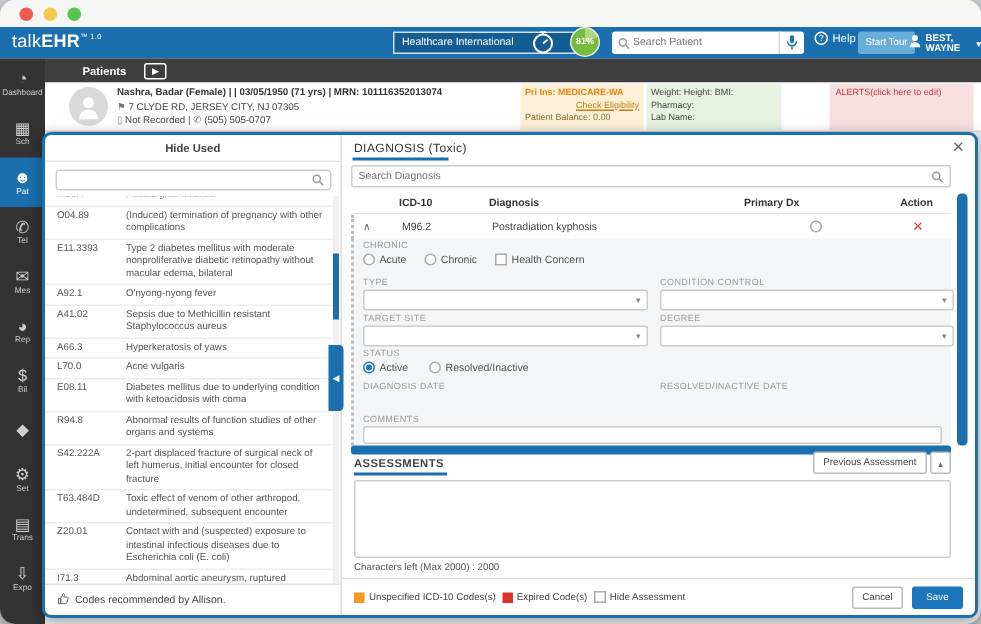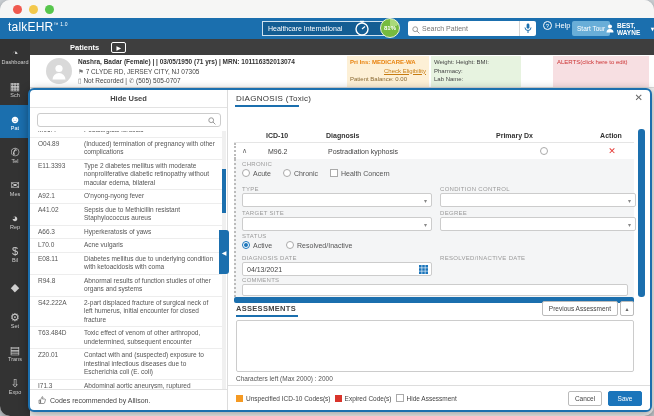--- a/index.html
+++ b/index.html
@@ -9,21 +9,21 @@
 
   
   .titlebar { position:absolute; left:0; top:0; width:654px; height:18px; background:#f6f6f5;
               display:flex; align-items:center; gap:7px; padding-left:13px; }
   .dot { width:9px; height:9px; border-radius:50%; }
   .dot-red{background:#f05a4f;} .dot-yellow{background:#f3c84b;} .dot-green{background:#57c64c;}
 
   
   .bluebar { position:absolute; left:0; top:18px; width:654px; height:21px; background:#1b6fae; color:#fff; }
   .brand { position:absolute; left:8px; top:2px; font-size:12px; letter-spacing:.2px; }
-  .brand b { font-weight:normal; }
+  .brand b { font-weight:bold; }
   .brand sup { font-size:5px; }
   .orgbox { position:absolute; left:262px; top:3px; width:128px; height:15px; background:#135d93;
             border:1px solid #cfe2ef; display:flex; align-items:center; justify-content:space-between;
             padding:0 5px; font-size:7px; color:#fff; cursor:pointer; }
   .stopwatch { position:absolute; left:353px; top:1px; }
   .meter { position:absolute; left:380px; top:0px; width:20px; height:20px; border-radius:50%;
            background:conic-gradient(#a9d979 0 70deg,#76bb3f 70deg 360deg);
            display:flex; align-items:center; justify-content:center; font-size:6px; font-weight:bold; color:#fff;
            border:1px solid #e8f3da; }
   .searchpill { position:absolute; left:408px; top:3px; width:128px; height:15px; background:#fff; border-radius:2px;
@@ -35,21 +35,21 @@
   .qmark { width:9px; height:9px; border:1px solid #fff; border-radius:50%; font-size:6px; display:flex; align-items:center; justify-content:center; }
   .tourbtn { position:absolute; left:572px; top:3px; height:15px; padding:0 5px; background:#69aed8; color:#fff;
              font-size:6.5px; border:0; border-radius:2px; display:flex; align-items:center; cursor:pointer; }
   .userbtn { position:absolute; left:606px; top:3px; height:15px; display:flex; align-items:center; gap:3px;
              font-size:6.5px; font-weight:bold; color:#fff; cursor:pointer; }
   .caret { font-size:6px; }
 
   
   .tabbar { position:absolute; left:30px; top:39px; width:624px; height:16px; background:#3e3e3e; color:#fff;
             display:flex; align-items:center; }
-  .tab-patients { margin-left:40px; font-size:7.5px; font-weight:bold; cursor:pointer; }
+  .tab-patients { margin-left:25px; font-size:7.5px; font-weight:bold; cursor:pointer; }
   .playbtn { margin-left:12px; width:15px; height:11px; border:1px solid #fff; border-radius:2px; font-size:6px;
              display:flex; align-items:center; justify-content:center; cursor:pointer; }
   .tab-active { margin-left:10px; height:16px; background:#5a5a5a; padding:0 8px; display:flex; align-items:center;
                 gap:4px; font-size:7.5px; cursor:pointer; }
   .tab-close { font-size:9px; color:#ddd; }
 
   
   .sidebar { position:absolute; left:0; top:39px; width:30px; height:377px; background:#333; z-index:1; }
   .sb-item { height:33px; display:flex; flex-direction:column; align-items:center; justify-content:center;
              color:#cfcfcf; cursor:pointer; overflow:hidden; }
@@ -373,20 +373,27 @@
 
     <div class="handle">
         <span>◀</span>
       </div>
 
     <div class="dialog">
       <div class="dlg-title">DIAGNOSIS (Toxic)</div>
       <div class="dlg-title-line"></div>
       <div class="dlg-close">✕</div>
 
+      <div class="dlg-search">
+        <input placeholder="Search Diagnosis" style="">
+        <span class="mag"><svg width="8" height="8" viewBox="0 0 8 8">
+              <circle cx="3.2" cy="3.2" r="2.4" fill="none" stroke="#999" stroke-width="1"></circle>
+              <line x1="5" y1="5" x2="7.4" y2="7.4" stroke="#999" stroke-width="1"></line>
+            </svg></span>
+      </div>
 
       <div class="tbl-head">
         <span class="th-icd">ICD-10</span>
         <span class="th-diag">Diagnosis</span>
         <span class="th-prim">Primary Dx</span>
         <span class="th-act">Action</span>
       </div>
 
       <div class="tbl-row">
         <span class="row-chev">∧</span>
@@ -439,34 +446,20 @@
               <span class="radio sel"></span>
               <span>Active</span>
             </span>
           <span class="opt">
               <span class="radio"></span>
               <span>Resolved/Inactive</span>
             </span>
         </div>
 
         <span class="flabel" style="left:6px; top:96px;">DIAGNOSIS DATE</span>
-        <div class="datein" style="left:6px; top:103px; width:190px;">
-          <input readonly="" value="04/13/2021" style="">
-          <span class="calico"><svg width="9" height="9" viewBox="0 0 9 9">
-                <rect x="0" y="0" width="2.6" height="2.6" fill="#1b75bb"></rect>
-                <rect x="3.2" y="0" width="2.6" height="2.6" fill="#1b75bb"></rect>
-                <rect x="6.4" y="0" width="2.6" height="2.6" fill="#1b75bb"></rect>
-                <rect x="0" y="3.2" width="2.6" height="2.6" fill="#1b75bb"></rect>
-                <rect x="3.2" y="3.2" width="2.6" height="2.6" fill="#1b75bb"></rect>
-                <rect x="6.4" y="3.2" width="2.6" height="2.6" fill="#1b75bb"></rect>
-                <rect x="0" y="6.4" width="2.6" height="2.6" fill="#1b75bb"></rect>
-                <rect x="3.2" y="6.4" width="2.6" height="2.6" fill="#1b75bb"></rect>
-                <rect x="6.4" y="6.4" width="2.6" height="2.6" fill="#1b75bb"></rect>
-              </svg></span>
-        </div>
         <span class="flabel" style="left:204px; top:96px;">RESOLVED/INACTIVE DATE</span>
 
         <span class="flabel" style="left:6px; top:118px;">COMMENTS</span>
         <div style="position:absolute; left:6px; right:6px; top:125px; height:12px; background:#fff; border:1px solid #ccc; border-radius:2px;"><input style="width: 100%; height: 100%; border: 0px; outline: 0px; font-size: 7px; padding: 0px 4px; background: transparent;"></div>
       </div>
 
       <div class="hscroll"></div>
 
       <div class="asm-label">ASSESSMENTS</div>
       <div class="asm-line"></div>

